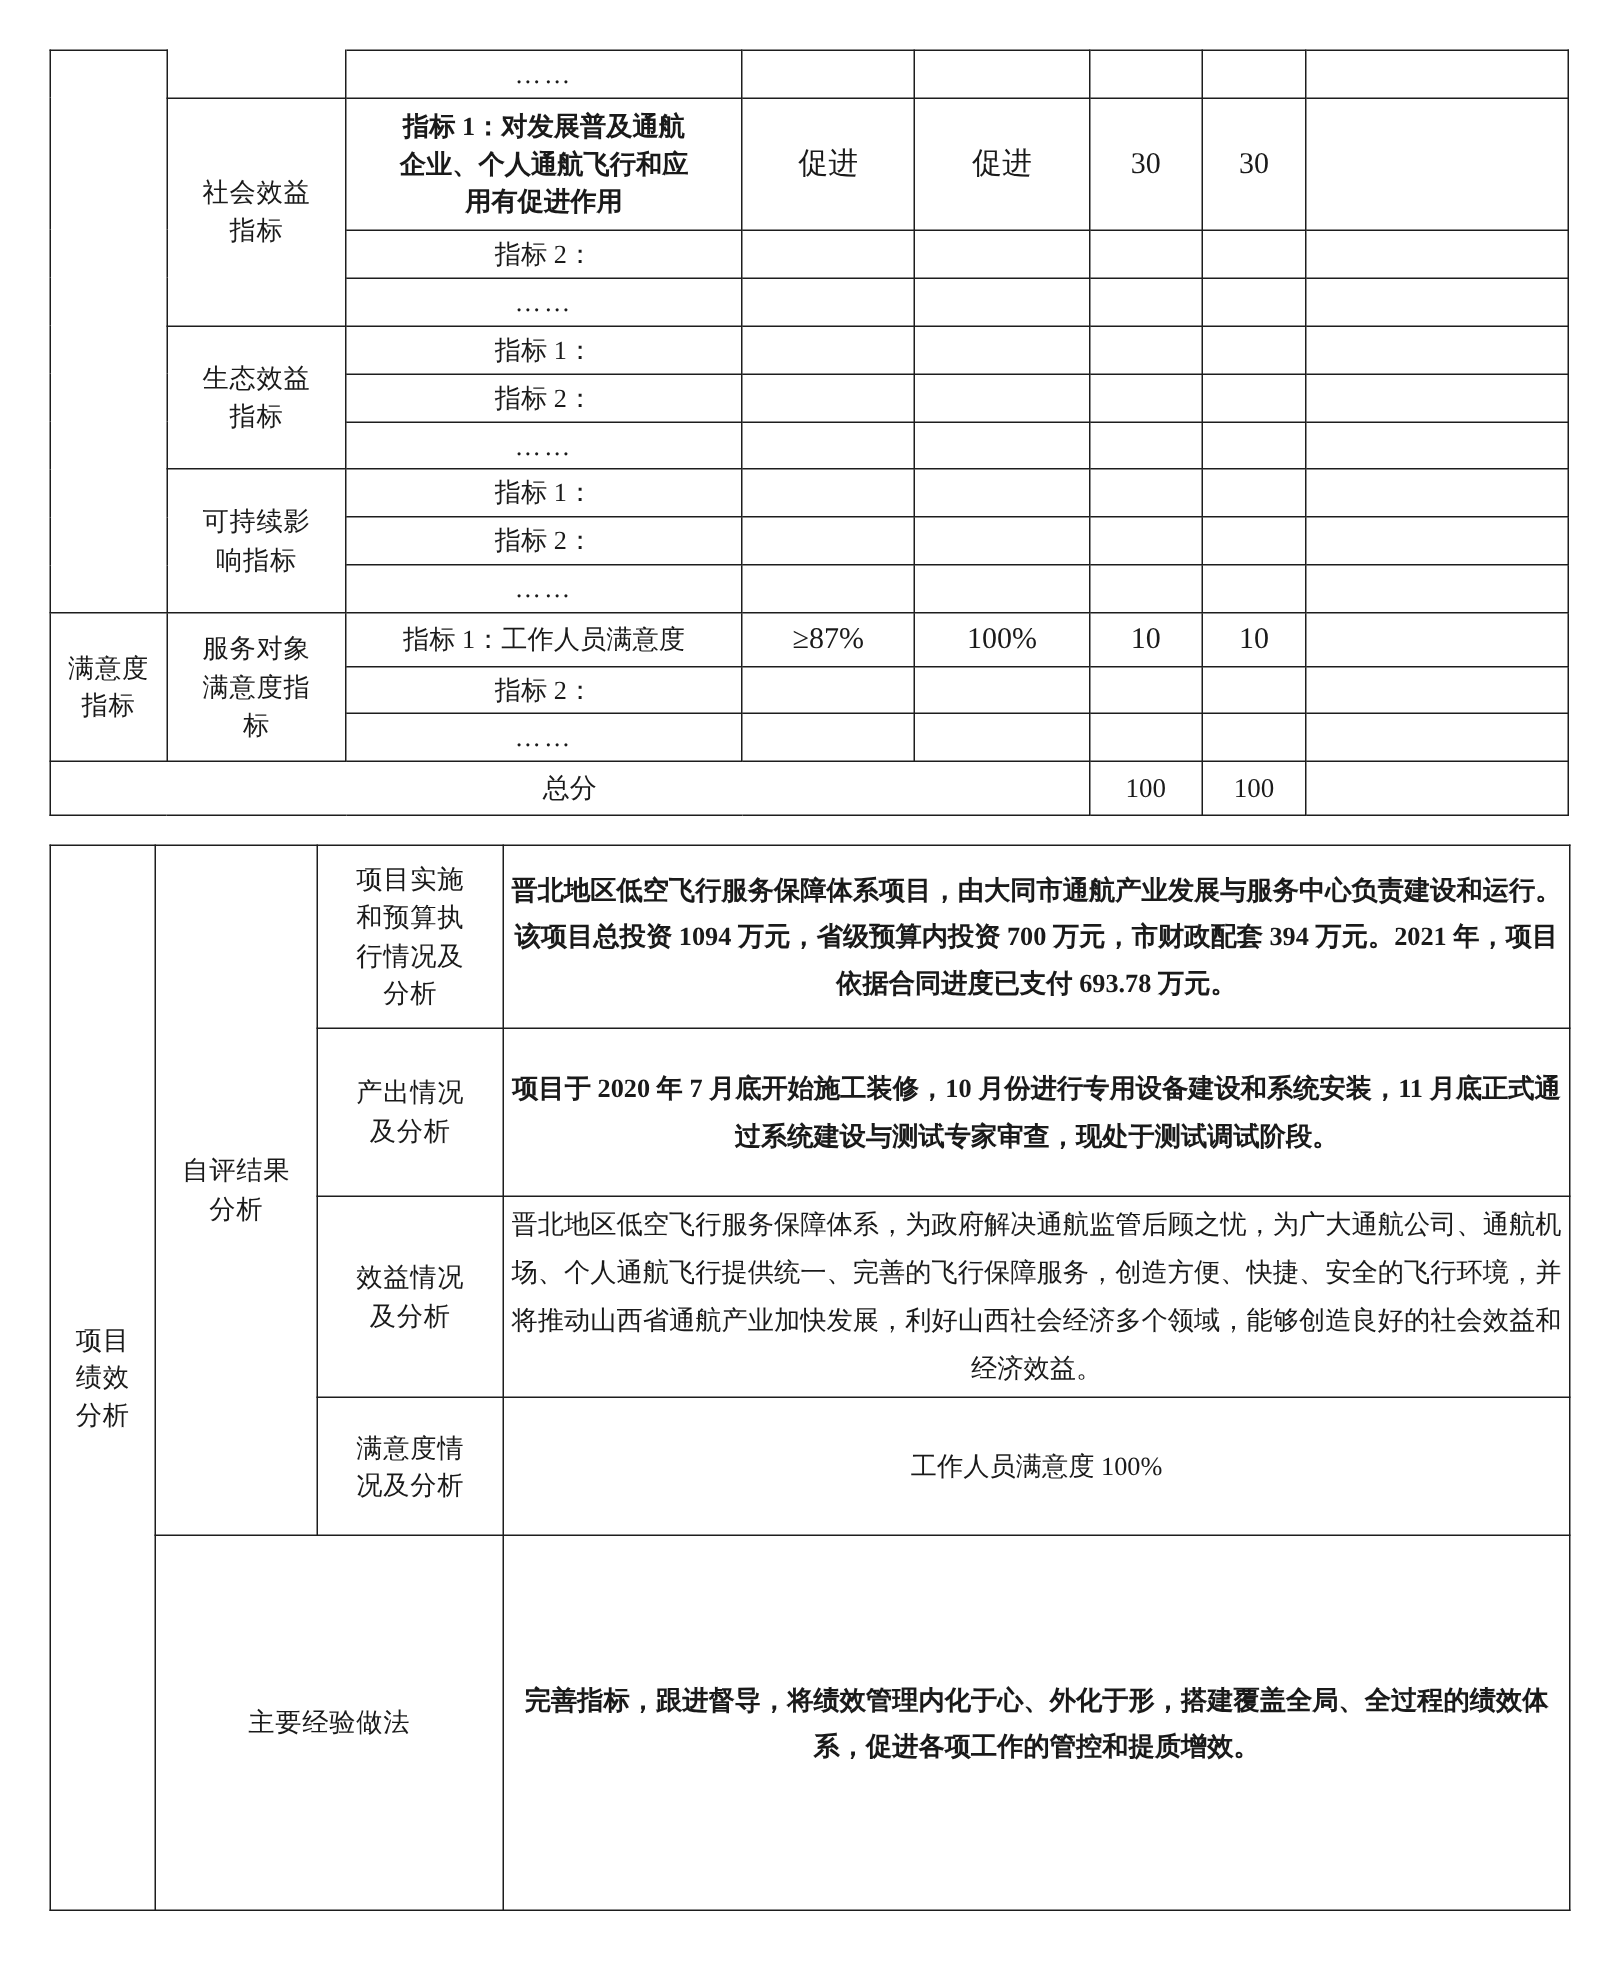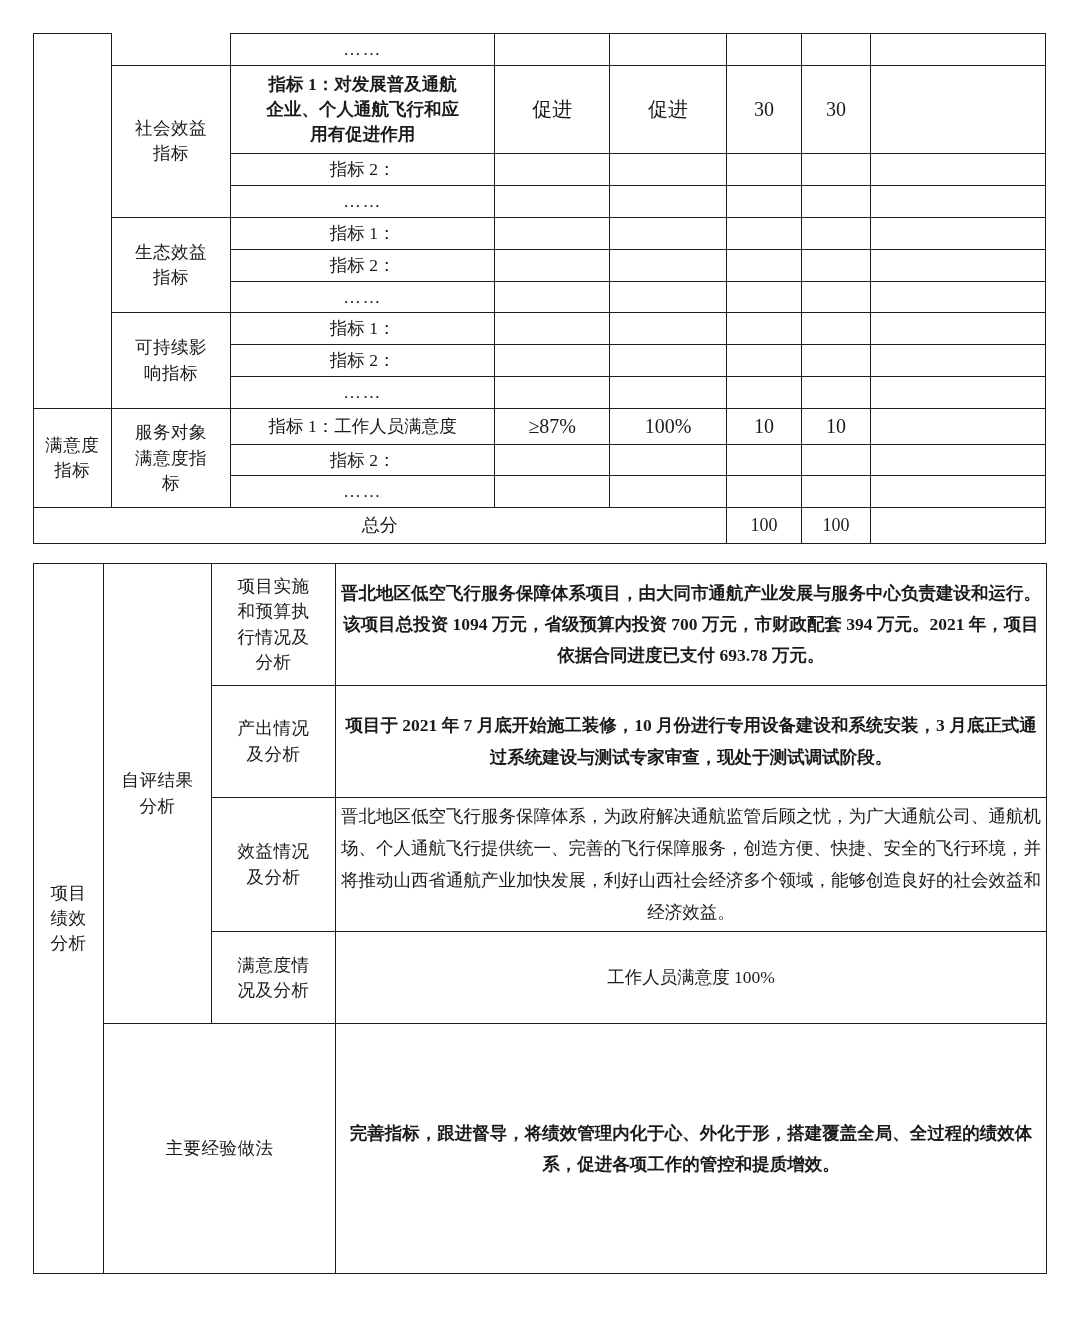--- a/index.html
+++ b/index.html
@@ -297,21 +297,21 @@
         <td class="just">晋北地区低空飞行服务保障体系项目，由大同市通航产业发展与服务中心负责建设和运行。该项目总投资 1094 万元，省级预算内投资 700 万元，市财政配套 394 万元。2021 年，项目依据合同进度已支付 693.78 万元。</td>
       </tr>
 
       <tr style="height:112px">
         <td class="lbl narrow-label">
           <div class="vstack">
             <div>产出情况</div>
             <div>及分析</div>
           </div>
         </td>
-        <td class="just">项目于 2021 年 7 月底开始施工装修，10 月份进行专用设备建设和系统安装，3 月底正式通过系统建设与测试专家审查，现处于测试调试阶段。</td>
+        <td class="just">项目于 2020 年 7 月底开始施工装修，10 月份进行专用设备建设和系统安装，11 月底正式通过系统建设与测试专家审查，现处于测试调试阶段。</td>
       </tr>
 
       <tr style="height:130px">
         <td class="lbl narrow-label">
           <div class="vstack">
             <div>效益情况</div>
             <div>及分析</div>
           </div>
         </td>
         <td class="just-2">晋北地区低空飞行服务保障体系，为政府解决通航监管后顾之忧，为广大通航公司、通航机场、个人通航飞行提供统一、完善的飞行保障服务，创造方便、快捷、安全的飞行环境，并将推动山西省通航产业加快发展，利好山西社会经济多个领域，能够创造良好的社会效益和经济效益。</td>

